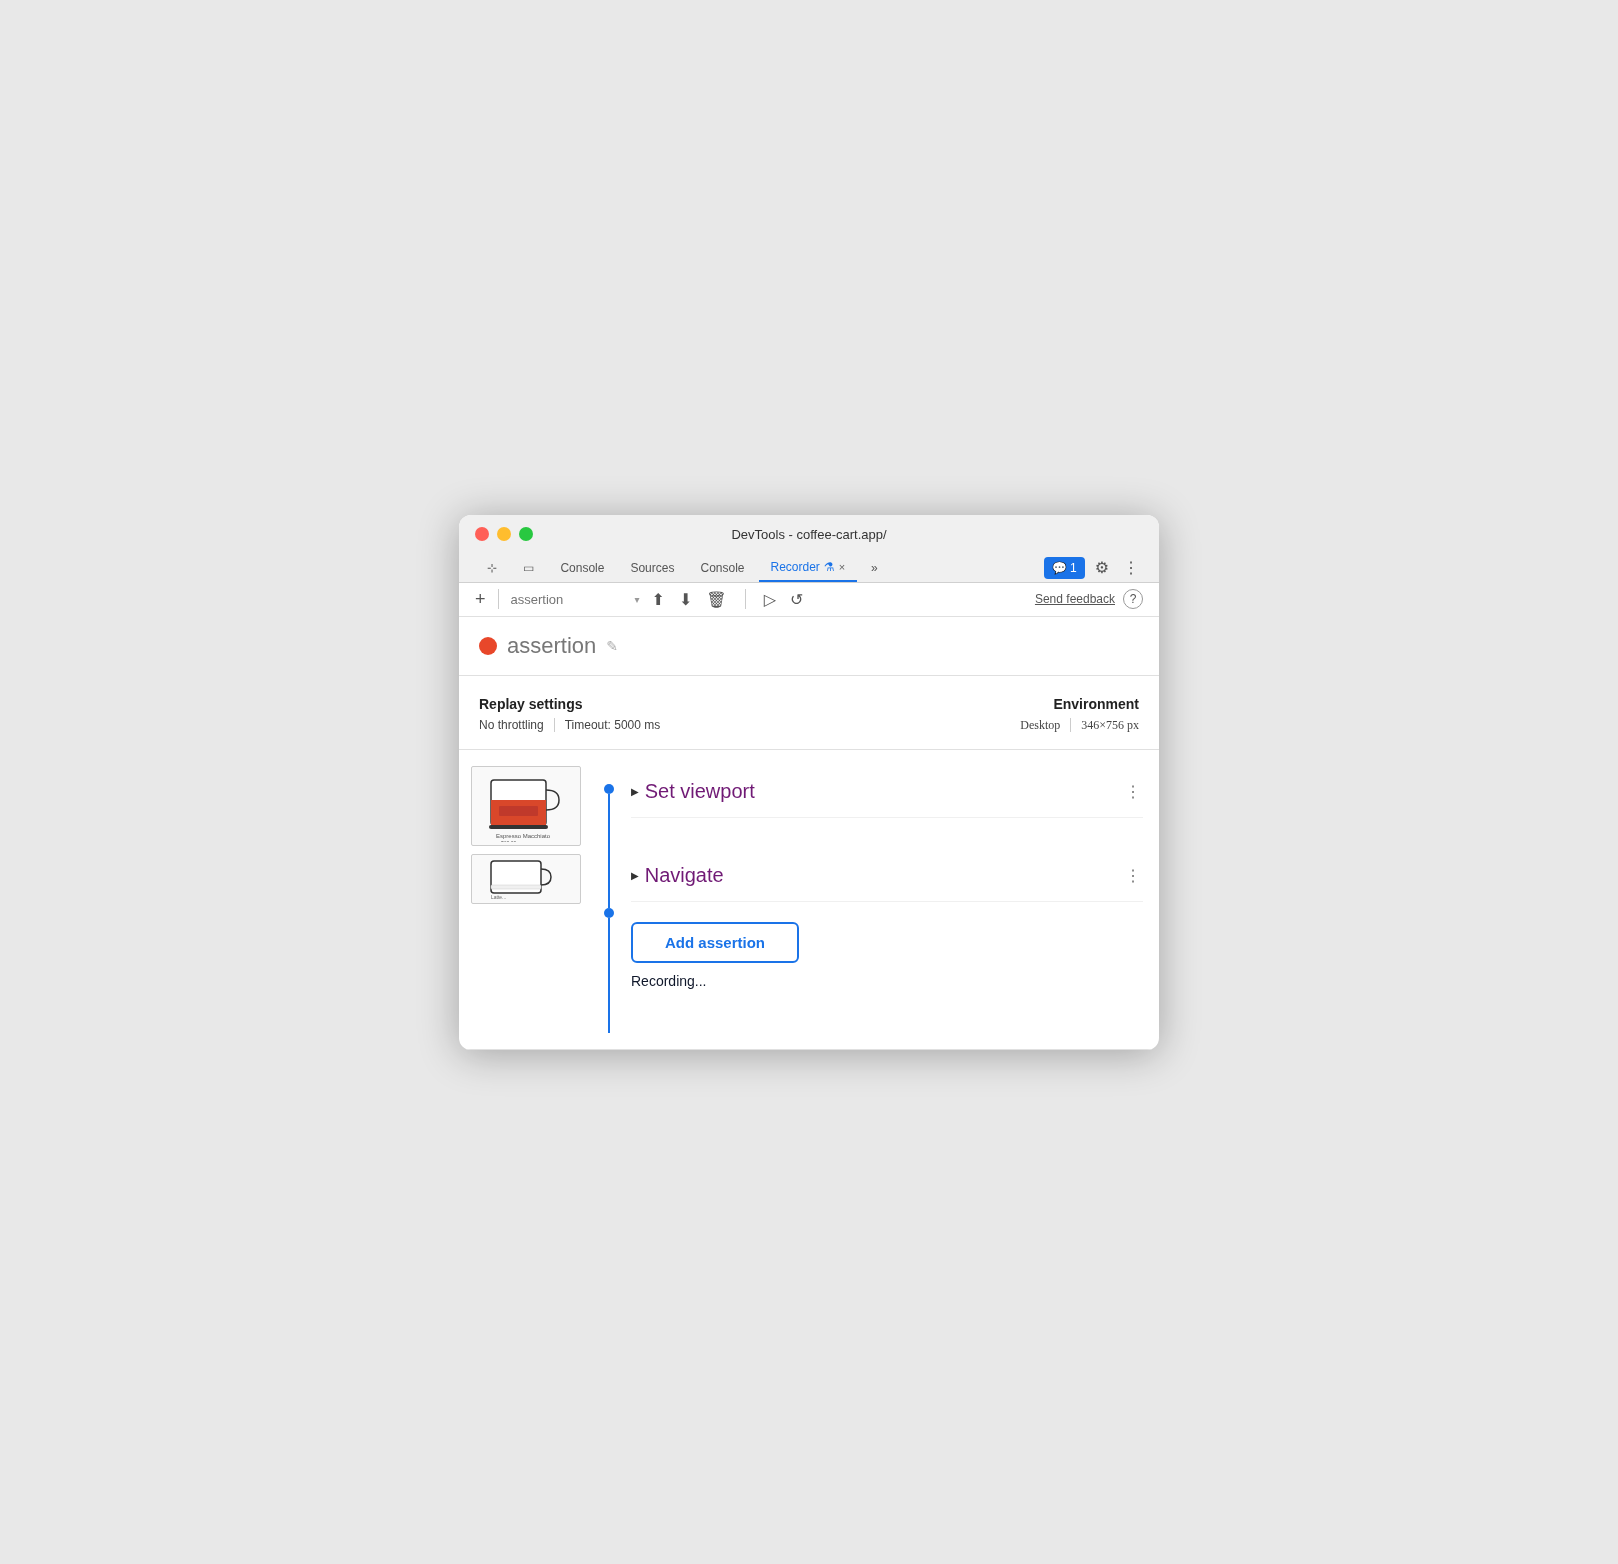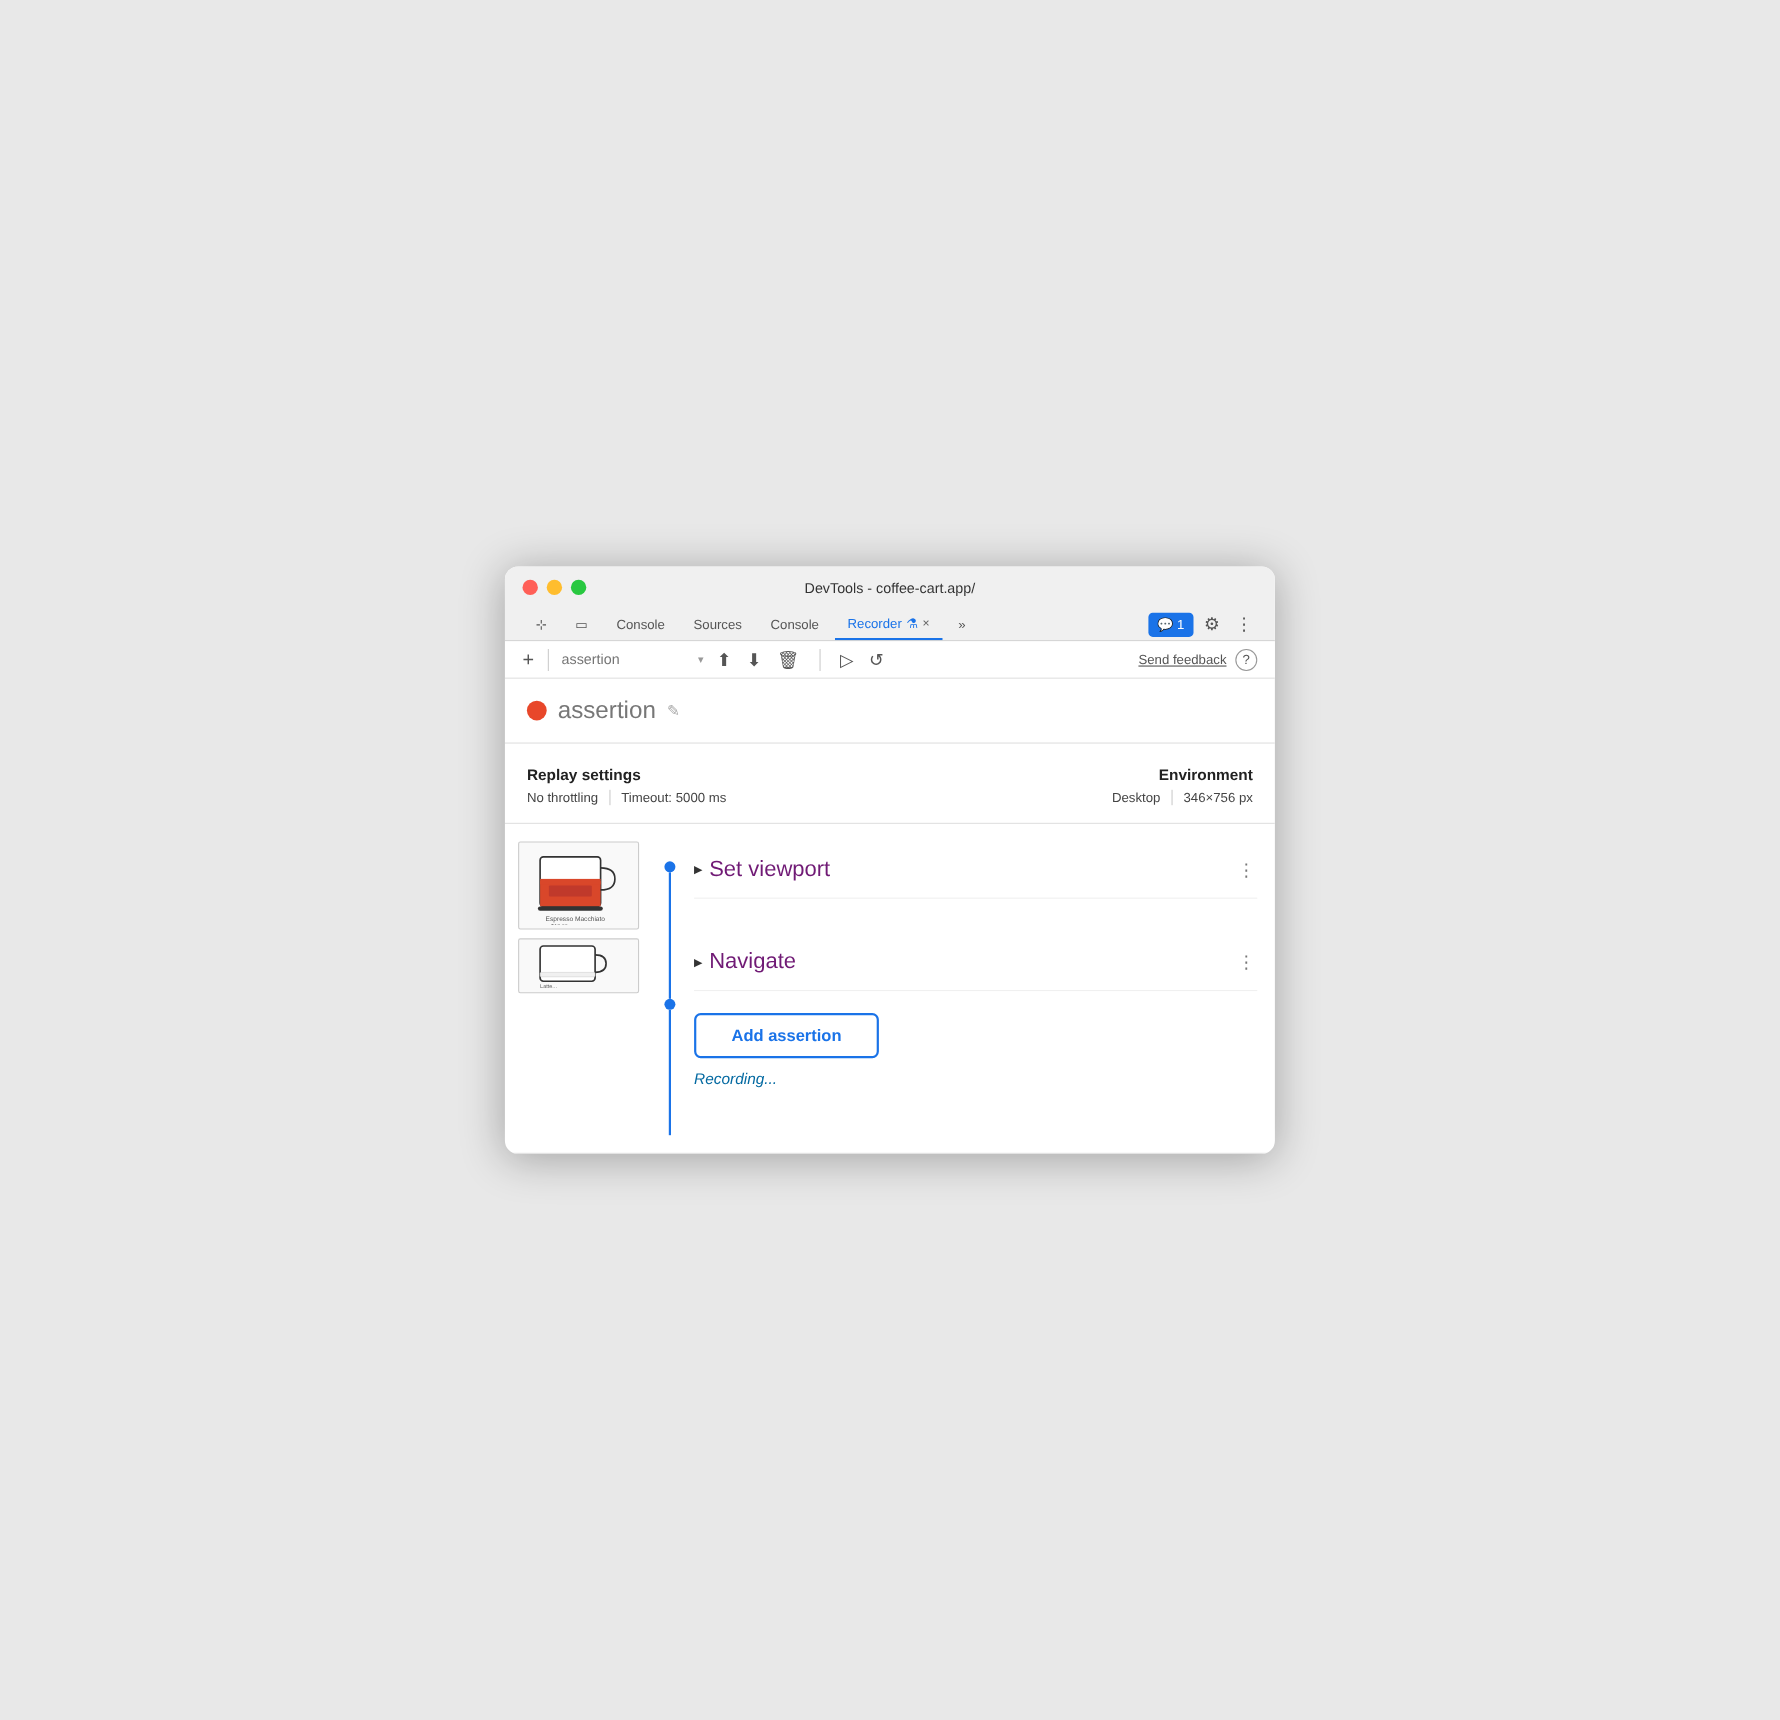--- a/index.html
+++ b/index.html
@@ -300,22 +300,21 @@
       border-radius: 6px;
       background: #fff;
       color: #1a73e8;
       font-size: 15px;
       font-weight: 600;
       cursor: pointer;
       transition: background 0.15s;
     }
     .recording-status {
       font-size: 14px;
-      color: #0369a1;
-      font-style: italic;
+      color: #0f172a;
     }
     
     .end-recording-section {
       display: flex;
       flex-direction: column;
       align-items: center;
       padding: 28px 20px;
       gap: 12px;
     }
     .stop-btn {
@@ -439,21 +438,21 @@
     <div class="settings-block">
       <div class="settings-title">Replay settings</div>
       <div class="settings-values">
         <span>No throttling</span>
         <div class="settings-sep"></div>
         <span>Timeout: 5000 ms</span>
       </div>
     </div>
     <div class="settings-block env-section">
       <div class="settings-title">Environment</div>
-      <div class="settings-values" style="justify-content: flex-end;">
+      <div class="settings-values" style="justify-content: flex-end; font-family: Liberation Serif, serif;">
         <span>Desktop</span>
         <div class="settings-sep"></div>
         <span>346×756 px</span>
       </div>
     </div>
   </div>
 
   <div class="steps-area">
 
     <div class="preview-col">

